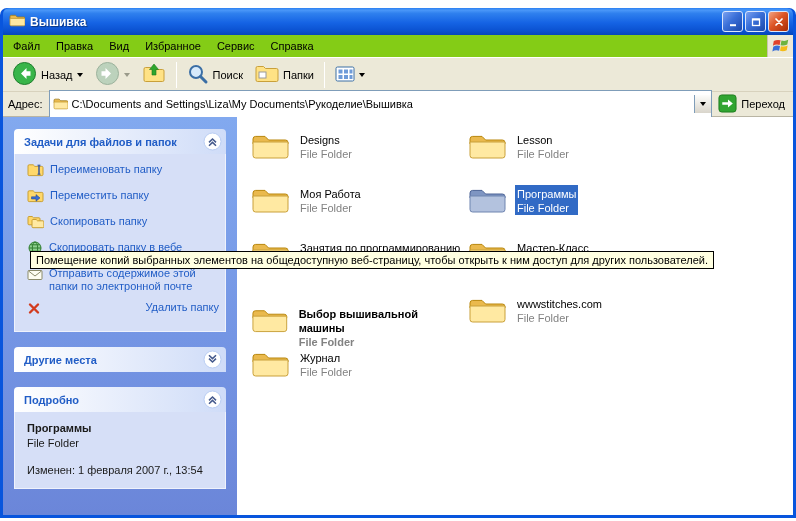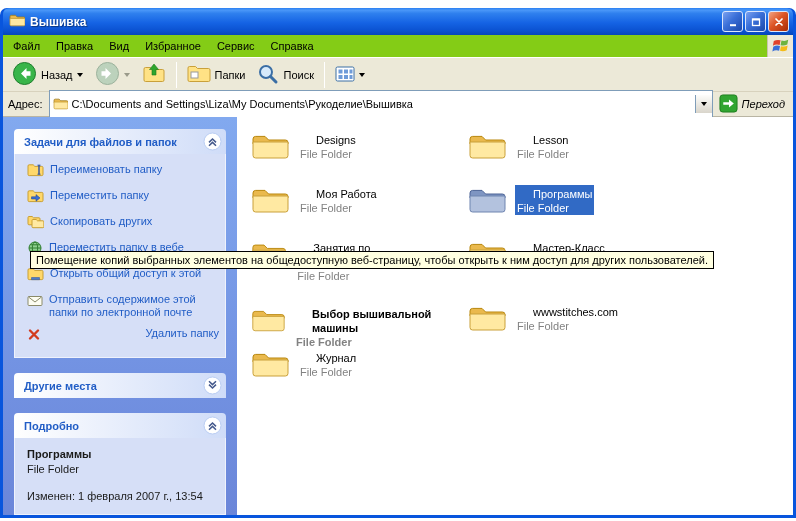--- a/index.html
+++ b/index.html
@@ -53,21 +53,21 @@
   }
   .address-combo{
     flex:1; height:28px; background:#fff; border:1px solid #7f9db9;
     display:flex; align-items:center; gap:4px; padding-left:3px; cursor:text;
   }
   .addr-text{ flex:1; font-size:11px; color:#000; white-space:nowrap; overflow:hidden; }
   .combo-arrow{
     width:17px; height:18px; background:linear-gradient(#fdfdfb,#d9d5cb);
     border-left:1px solid #7f9db9; display:flex; align-items:center; justify-content:center; cursor:pointer;
   }
-  .go-btn{ display:flex; align-items:center; gap:4px; cursor:pointer; padding-right:3px;font-style:italic; }
+  .go-btn{ display:flex; align-items:center; gap:4px; cursor:pointer; padding-right:3px; }
 
   
   .content{ flex:1; display:flex; background:#c2410c; overflow:hidden; position:relative; }
 
   .taskpane{
     width:234px; flex:0 0 234px; padding:12px 11px 0;
     background:linear-gradient(180deg,#82a9ef 0%,#7495e4 55%,#6b86d9 100%);
     overflow:hidden;
   }
   .section{ margin-bottom:15px; }
@@ -91,21 +91,21 @@
   .details-body{ font-size:11px; color:#1a1a1a; line-height:15px; }
   .details-name{ font-weight:bold; }
   .details-modified{ margin-top:12px; }
   .chev-btn{ cursor:pointer; display:flex; }
   .chev-btn.down svg{ transform:rotate(180deg); }
 
   
   .fileview{ flex:1; position:relative; background:#fff; }
   .folder-item{ position:absolute; display:flex; gap:9px; width:212px; cursor:pointer; }
   .ftext{ padding-top:2px; }
-  .fname{ font-size:11px; color:#000; line-height:14px; display:block; padding:0 2px;margin-left:16px; }
+  .fname{ font-size:11px; color:#000; line-height:14px; display:block; padding:0 2px; }
   .ftype{ font-size:11px; color:#828282; line-height:14px; display:block; padding:0 2px; }
   .fsvg .tab{ fill:#eab94d; stroke:#b8860b; }
   .fsvg .front{ fill:#ffe9a2; stroke:#c9a03a; }
   .folder-item.selected .fsvg .tab{ fill:#7e95c2; stroke:#4a6295; }
   .folder-item.selected .fsvg .front{ fill:#b3c2de; stroke:#6f85b0; }
   .folder-item.selected .ftext{ background:#316ac5; }
   .folder-item.selected .fname, .folder-item.selected .ftype{ color:#fff; }
 
   
   .tooltip{
@@ -188,35 +188,35 @@
       <span>
         <svg width="24" height="23" viewBox="0 0 24 23">
             <path d="M2 7 q0-1.5 1.5-1.5 h5 l2 2 h10 q1.5 0 1.5 1.5 v9 q0 1.5-1.5 1.5 h-17 Q2 19.5 2 18z" fill="#ffe285" stroke="#c9a03a"></path>
             <path d="M12 2 L16.5 7.5 H14 v5.5 h-4 V7.5 H7.5 Z" fill="#2ea52e" stroke="#1d7a1d" stroke-width=".6"></path>
           </svg>
       </span>
     </div>
     <div class="tb-sep"></div>
     <div class="tb-btn">
       <span>
+        <svg width="22" height="22" viewBox="0 0 22 22">
+            <circle cx="9" cy="9" r="6" fill="#d7eafb" stroke="#3a6ea5" stroke-width="2"></circle>
+            <path d="M13.5 13.5 L19 19" stroke="#3a6ea5" stroke-width="3" stroke-linecap="round"></path>
+          </svg>
+      </span>
+      <span>Поиск</span>
+    </div>
+    <div class="tb-btn">
+      <span>
         <svg width="24" height="20" viewBox="0 0 24 20">
             <path d="M1 4 q0-1.5 1.5-1.5 h6 l2 2 h11 q1.5 0 1.5 1.5 v10 q0 1.5-1.5 1.5 h-19 Q1 17.5 1 16z" fill="#ffe285" stroke="#c9a03a"></path>
             <rect x="4" y="8" width="7" height="6" fill="#fff" stroke="#9a9a9a"></rect>
           </svg>
       </span>
       <span>Папки</span>
-    </div>
-    <div class="tb-btn">
-      <span>
-        <svg width="22" height="22" viewBox="0 0 22 22">
-            <circle cx="9" cy="9" r="6" fill="#d7eafb" stroke="#3a6ea5" stroke-width="2"></circle>
-            <path d="M13.5 13.5 L19 19" stroke="#3a6ea5" stroke-width="3" stroke-linecap="round"></path>
-          </svg>
-      </span>
-      <span>Поиск</span>
     </div>
     <div class="tb-sep"></div>
     <div class="tb-btn">
       <span>
         <svg width="20" height="18" viewBox="0 0 20 18">
             <rect x="1" y="2" width="18" height="14" rx="1.5" fill="#fff" stroke="#3a6ea5"></rect>
             <rect x="3.5" y="4.5" width="4" height="4" fill="#6f9bd8"></rect>
             <rect x="9" y="4.5" width="4" height="4" fill="#6f9bd8"></rect>
             <rect x="14.5" y="4.5" width="3" height="4" fill="#6f9bd8"></rect>
             <rect x="3.5" y="10" width="4" height="4" fill="#6f9bd8"></rect>
@@ -287,40 +287,31 @@
             </span>
             <span class="task-label">Переместить папку</span>
           </div>
           <div class="task-item">
             <span>
               <svg width="17" height="14" viewBox="0 0 17 14">
                   <path d="M1 2.5 q0-1 1-1 h3.2 l1.3 1.3 h5.5 q1 0 1 1 v5 q0 1-1 1 H2 Q1 9.8 1 8.8z" fill="#ffd86b" stroke="#c99f33"></path>
                   <path d="M5 5.5 q0-1 1-1 h3.2 l1.3 1.3 h5.5 q.9 0 .9 1 v4.9 q0 1-1 1 H6 Q5 12.7 5 11.7z" fill="#ffe9a2" stroke="#c99f33"></path>
                 </svg>
             </span>
-            <span class="task-label">Скопировать других</span>
+            <span class="task-label">Скопировать папку</span>
           </div>
           <div class="task-item publish">
             <span>
               <svg width="16" height="14" viewBox="0 0 16 14">
                   <circle cx="8" cy="7" r="6" fill="#8fd18f" stroke="#2f7d2f"></circle>
                   <ellipse cx="8" cy="7" rx="2.7" ry="6" fill="none" stroke="#2f7d2f"></ellipse>
                   <path d="M2 7 h12 M3.2 3.8 h9.6 M3.2 10.2 h9.6" stroke="#2f7d2f" fill="none"></path>
                 </svg>
             </span>
-            <span class="task-label">Переместить папку в вебе</span>
-          </div>
-          <div class="task-item">
-            <span>
-              <svg width="17" height="14" viewBox="0 0 17 14">
-                  <path d="M1 3 q0-1.2 1.2-1.2 h4 l1.6 1.6 h7 q1.2 0 1.2 1.2 v6.8 q0 1.2-1.2 1.2 H2.2 Q1 12.6 1 11.4z" fill="#ffd86b" stroke="#c99f33"></path>
-                  <path d="M4.5 10.5 h8 v2.2 h-8z" fill="#4d7cc9" stroke="#2b4fa0" stroke-width=".5"></path>
-                </svg>
-            </span>
-            <span class="task-label">Открыть общий доступ к этой</span>
+            <span class="task-label">Скопировать папку в вебе</span>
           </div>
           <div class="task-item">
             <span>
               <svg width="16" height="13" viewBox="0 0 16 13">
                   <rect x="1" y="2.5" width="14" height="9" rx="1" fill="#fdfdf2" stroke="#8a8a6a"></rect>
                   <path d="M1.5 3 L8 8 L14.5 3" fill="none" stroke="#8a8a6a"></path>
                 </svg>
             </span>
             <span class="task-label">Отправить содержимое этой папки по электронной почте</span>
           </div>
@@ -437,21 +428,21 @@
         <svg class="fsvg" width="38" height="30" viewBox="0 0 38 30">
             <path class="tab" d="M2 8 q0-2.6 2.6-2.6 h9.4 l3.6 3.6 h16.8 q2.6 0 2.6 2.6 v1.4 H2z"></path>
             <path class="front" d="M2 11 h35 v13.4 q0 2.6-2.6 2.6 H4.6 Q2 27 2 24.4z"></path>
           </svg>
         <div class="ftext">
             <span class="fname">Выбор вышивальной машины</span>
             <span class="ftype">File Folder</span>
           </div>
       </div>
 
-      <div class="folder-item" style="left:231px; top:186px;">
+      <div class="folder-item" style="left:231px; top:178px;">
         <svg class="fsvg" width="38" height="30" viewBox="0 0 38 30">
             <path class="tab" d="M2 8 q0-2.6 2.6-2.6 h9.4 l3.6 3.6 h16.8 q2.6 0 2.6 2.6 v1.4 H2z"></path>
             <path class="front" d="M2 11 h35 v13.4 q0 2.6-2.6 2.6 H4.6 Q2 27 2 24.4z"></path>
           </svg>
         <div class="ftext">
             <span class="fname">wwwstitches.com</span>
             <span class="ftype">File Folder</span>
           </div>
       </div>
 

